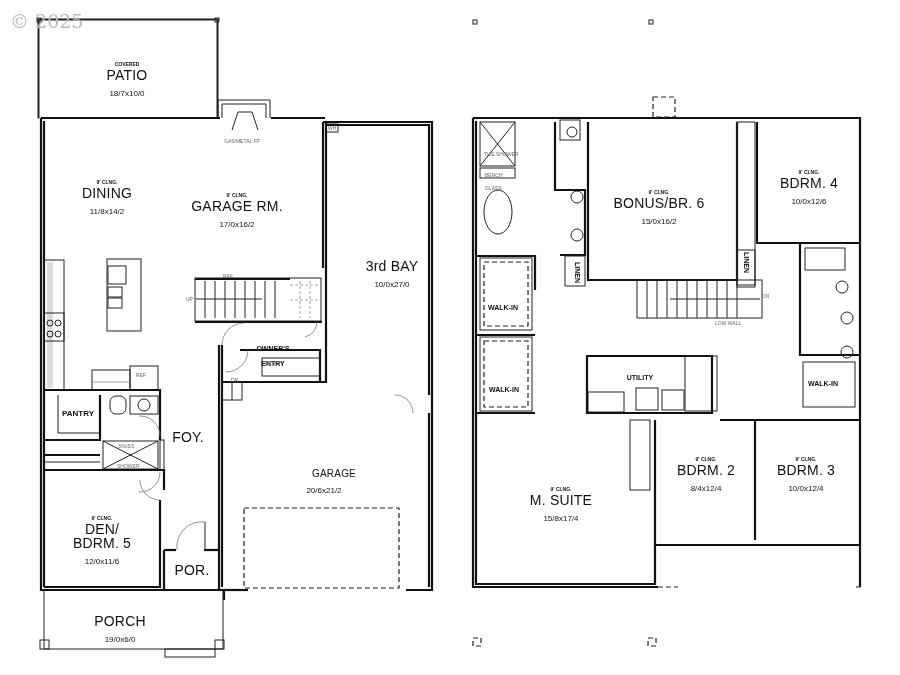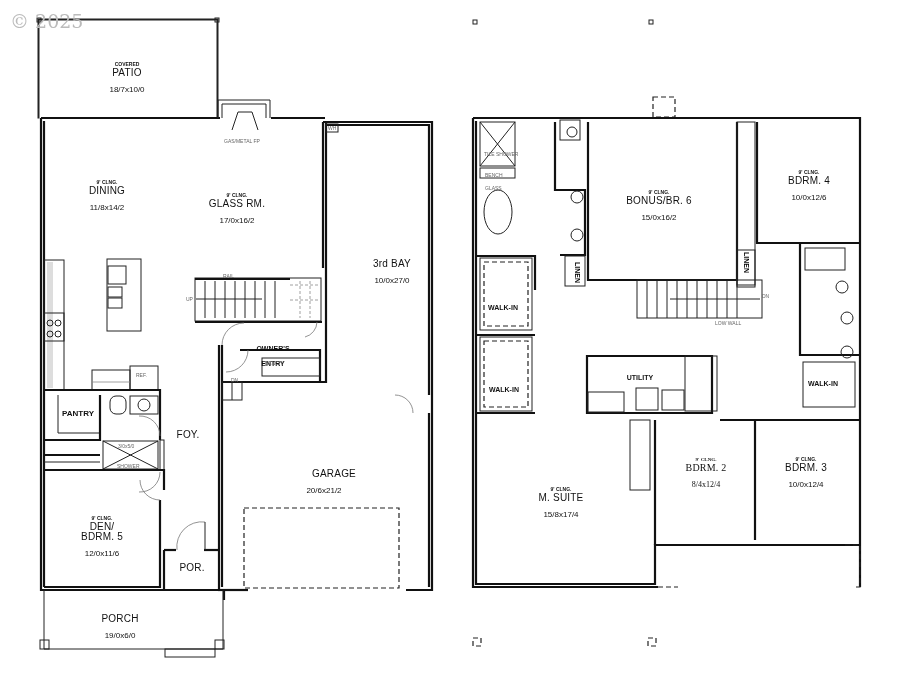--- a/index.html
+++ b/index.html
@@ -5,21 +5,21 @@
   html,body{margin:0;padding:0;background:#fff;}
   body{width:900px;height:675px;position:relative;overflow:hidden;font-family:"Liberation Sans",sans-serif;}
   svg{position:absolute;left:0;top:0;}
   .w{fill:none;stroke:#111;stroke-width:2.2;}
   .t{fill:none;stroke:#222;stroke-width:1;}
   .g{fill:none;stroke:#888;stroke-width:0.8;}
   .d{fill:none;stroke:#222;stroke-width:1.2;stroke-dasharray:5 3;}
   .arc{fill:none;stroke:#777;stroke-width:0.8;}
   .lbl{position:absolute;text-align:center;color:#111;line-height:1;transform:translateX(-50%);white-space:nowrap;}
   .lbl .c{font-size:5px;font-weight:bold;display:block;margin-bottom:1px;}
-  .lbl .n{font-size:10px;display:block;letter-spacing:0.2px;}
+  .lbl .n{font-size:14px;display:block;letter-spacing:0.2px;}
   .lbl .s{font-size:8px;display:block;margin-top:8px;}
   .tiny{position:absolute;font-size:5px;color:#666;white-space:nowrap;}
   .copy{position:absolute;left:10px;top:2px;font-size:19px;color:#bbb;font-family:"DejaVu Serif",serif;margin-top:8px;}
   .vert{position:absolute;font-size:7px;font-weight:bold;transform:rotate(90deg);transform-origin:left top;}
 </style>
 </head>
 <body>
 
 <svg width="900" height="675" viewBox="0 0 900 675">
 
@@ -214,21 +214,21 @@
   <span class="s">18/7x10/0</span>
 </div>
 <div class="tiny" style="left:224px;top:138px;">GAS/METAL FP</div>
 <div class="lbl" style="left:107px;top:180px;">
   <span class="c">9' CLNG.</span>
   <span class="n">DINING</span>
   <span class="s">11/8x14/2</span>
 </div>
 <div class="lbl" style="left:237px;top:193px;">
   <span class="c">9' CLNG.</span>
-  <span class="n">GLASS RM.</span>
+  <span class="n">GARAGE RM.</span>
   <span class="s">17/0x16/2</span>
 </div>
 <div class="lbl" style="left:392px;top:259px;">
   <span class="n">3rd BAY</span>
   <span class="s">10/0x27/0</span>
 </div>
 <div class="tiny" style="left:223px;top:273px;">RAIL</div>
 <div class="tiny" style="left:186px;top:296px;">UP</div>
 <div class="lbl" style="left:273px;top:337px;font-weight:bold;">
   <span class="s" style="font-size:7px;">OWNER'S</span>
@@ -285,21 +285,21 @@
 <div class="lbl" style="left:640px;top:366px;font-weight:bold;">
   <span class="s" style="font-size:7px;">UTILITY</span>
 </div>
 <div class="tiny" style="left:715px;top:320px;">LOW WALL</div>
 <div class="tiny" style="left:762px;top:293px;">DN</div>
 <div class="lbl" style="left:561px;top:487px;">
   <span class="c">9' CLNG.</span>
   <span class="n">M. SUITE</span>
   <span class="s">15/8x17/4</span>
 </div>
-<div class="lbl" style="left:706px;top:457px;font-family:Liberation Serif, serif;">
+<div class="lbl" style="left:706px;top:457px;">
   <span class="c">9' CLNG.</span>
   <span class="n">BDRM. 2</span>
   <span class="s">8/4x12/4</span>
 </div>
 <div class="lbl" style="left:806px;top:457px;">
   <span class="c">9' CLNG.</span>
   <span class="n">BDRM. 3</span>
   <span class="s">10/0x12/4</span>
 </div>
 

